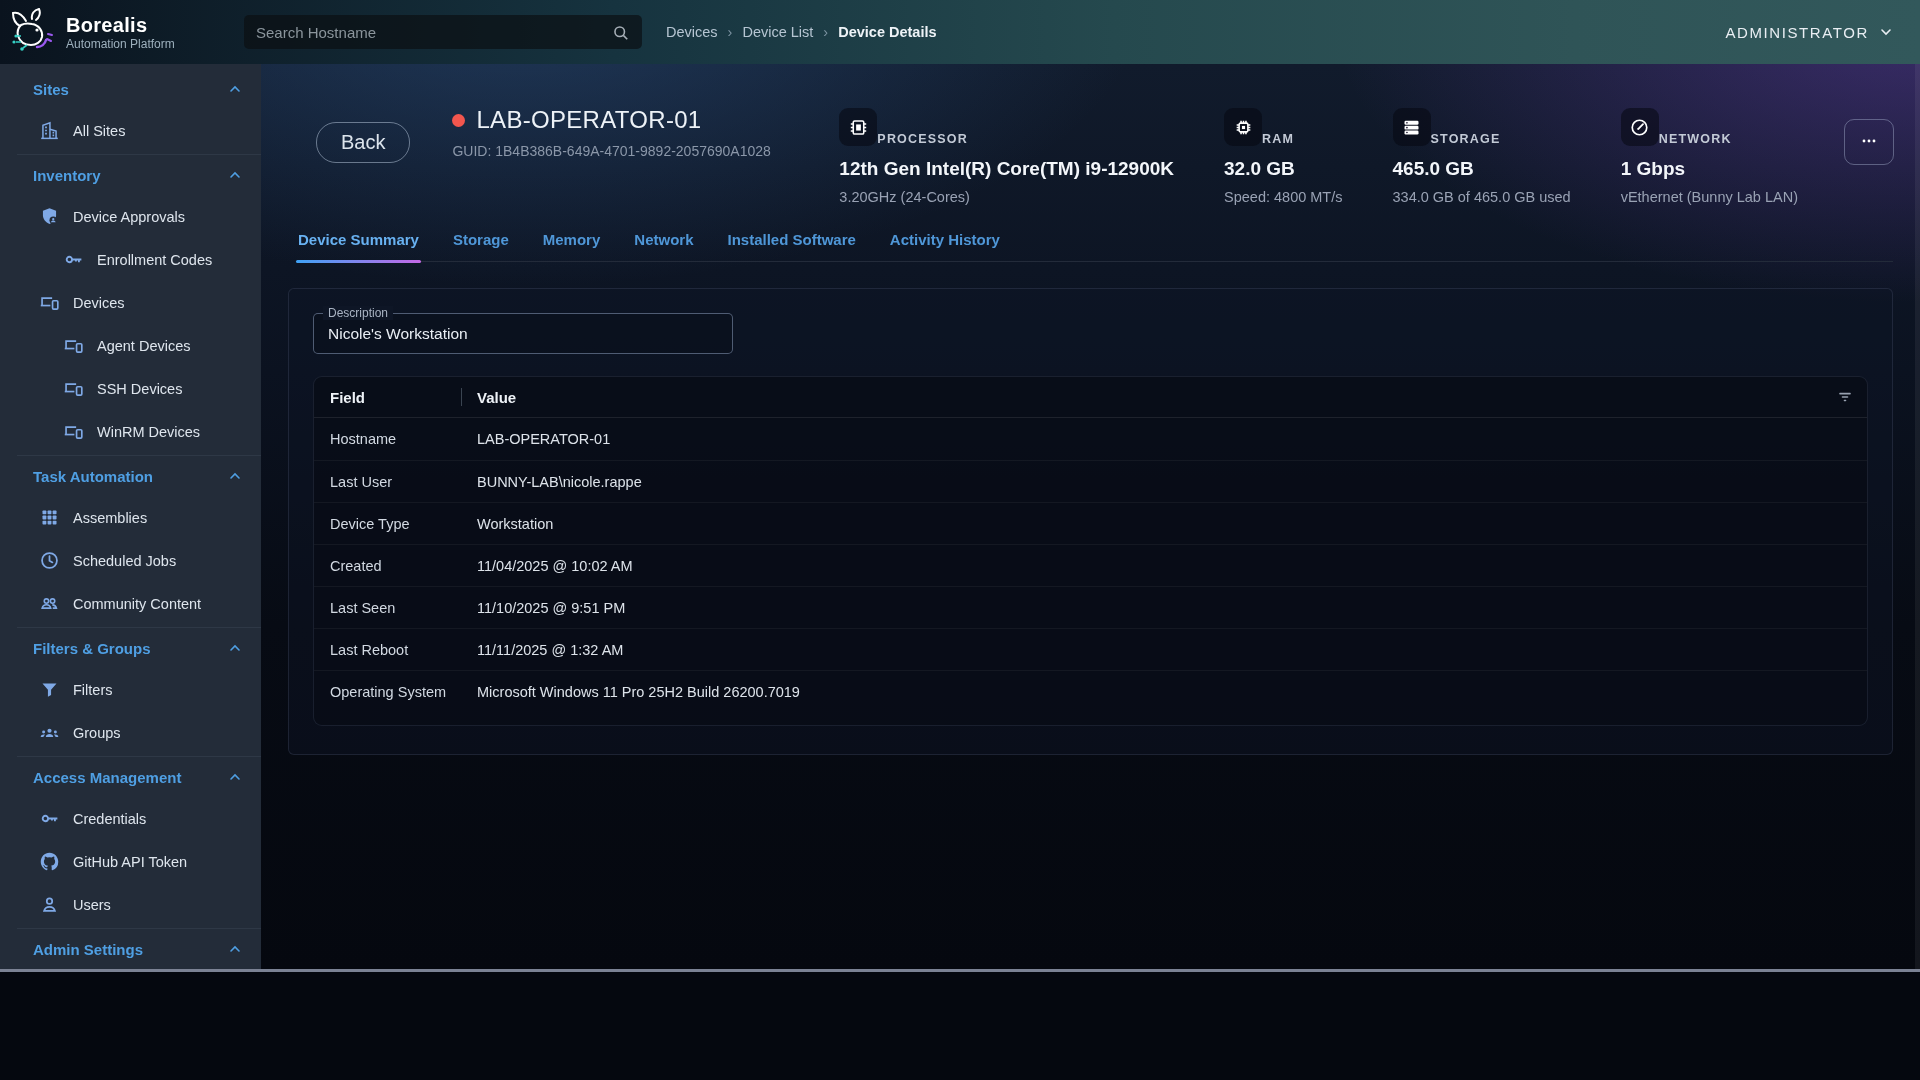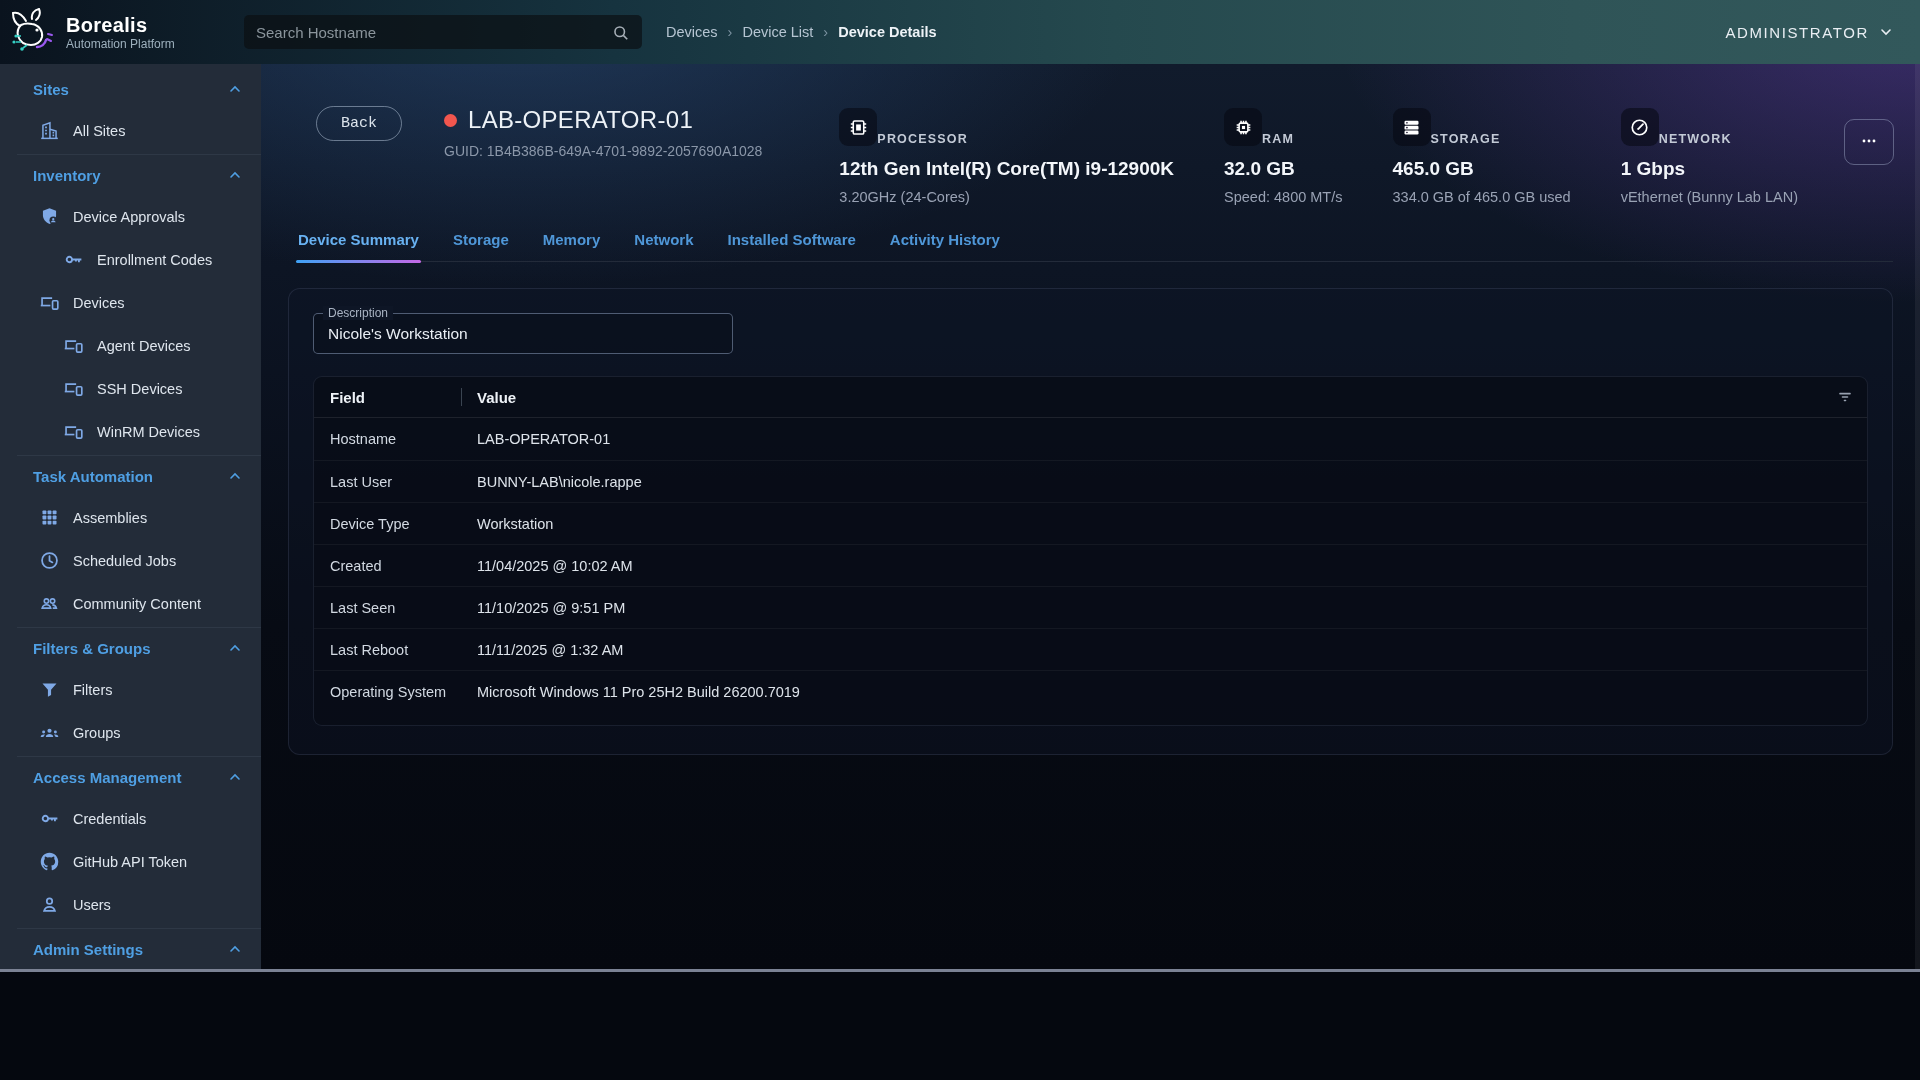--- a/index.html
+++ b/index.html
@@ -42,23 +42,23 @@
   .sidebar-scroll{ position:absolute; right:1px; bottom:0; width:3px; height:130px; background:#4a5468; border-radius:2px; }
 
   
   .main{ position:absolute; top:64px; left:261px; right:0; bottom:3px; overflow:hidden;
     background:
       radial-gradient(900px 430px at 100% -40px, rgba(116,68,190,.42), rgba(116,68,190,0) 65%),
       radial-gradient(1000px 470px at 16% -70px, rgba(45,84,132,.52), rgba(45,84,132,0) 62%),
       linear-gradient(180deg,#111b2c 0%,#0b1220 34%,#070b14 62%,#05080f 100%); }
 
   .device-header{ display:flex; align-items:flex-start; padding:42px 26px 0 55px; }
-  .back-button{ margin-top:0; padding:8px 24px; background:transparent; color:#dce4ec;
-    font-size:15px; border:1px solid rgba(190,205,225,.5); border-radius:20px; cursor:pointer;
-    font-family:Liberation Mono, monospace; }
+  .back-button{ margin-top:16px; padding:8px 24px; background:transparent; color:#dce4ec;
+    font-size:20px; border:1px solid rgba(190,205,225,.5); border-radius:20px; cursor:pointer;
+    font-family:Liberation Sans, sans-serif; }
   .title-block{ margin-left:42px; }
   .title-row{ display:flex; align-items:center; gap:11px; }
   .status-dot{ width:13px; height:13px; border-radius:50%; }
   .device-name{ font-size:24px; color:#edf2f7; font-weight:500; letter-spacing:.3px; }
   .device-guid{ margin-top:9px; font-size:14px; color:#8b97a9; }
 
   .stats{ margin-left:auto; display:flex; gap:50px; padding-top:2px; }
   .stat-top{ display:flex; align-items:flex-end; margin-bottom:12px; }
   .stat-iconbox{ width:38px; height:38px; border-radius:9px; background:rgba(6,8,16,.55);
     display:flex; align-items:center; justify-content:center; color:#fff; }
@@ -69,21 +69,21 @@
   .more-button{ margin-left:46px; margin-top:13px; width:50px; height:46px; border-radius:10px;
     border:1px solid rgba(165,175,205,.45); background:transparent; color:#fff; cursor:pointer; }
   .more-button svg{ width:20px; height:20px; }
 
   .tabs{ margin:26px 27px 0 35px; display:flex; gap:30px; border-bottom:1px solid #232b3a; }
   .tab{ padding:0 2px 13px; font-size:15px; font-weight:bold; color:#4f97d8; position:relative; cursor:pointer; }
   .tab.active{ color:#68b1f1; }
   .tab.active::after{ content:''; position:absolute; left:0; right:0; bottom:-2px; height:3.5px;
     border-radius:2px; background:linear-gradient(90deg,#3fa2f5,#c468e6); }
 
-  .card{ margin:26px 27px 8px; border:1px solid rgba(148,166,204,.14); border-radius:12px;
+  .card{ margin:26px 27px 8px; border:1px solid rgba(148,166,204,.14); border-radius:6px;
     background:rgba(15,22,38,.42); padding:24px 24px 28px; }
   .desc-field{ position:relative; width:420px; height:41px; border:1px solid rgba(150,168,200,.5);
     border-radius:5px; background:rgba(4,8,15,.25); }
   .desc-label{ position:absolute; top:-8px; left:9px; padding:0 5px; background:#0e1626;
     font-size:12px; color:#a9b3c3; }
   .desc-field input{ width:100%; height:100%; background:transparent; border:0; outline:0;
     color:#e9eef4; font-size:15.5px; padding:0 14px; font-family:inherit; }
 
   .data-table{ margin-top:22px; background:rgba(8,12,22,.78); border:1px solid rgba(150,170,210,.13);
     border-radius:9px; padding-bottom:13px; position:relative; overflow:hidden; }

